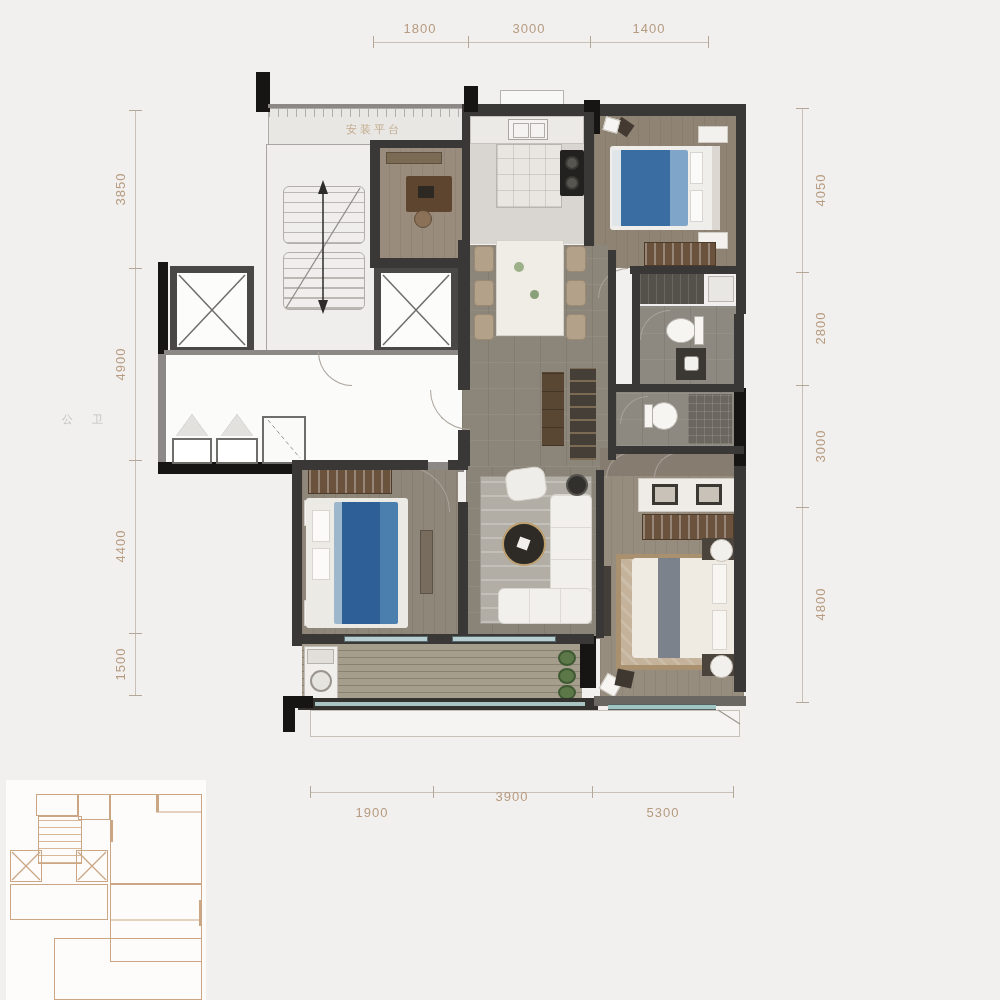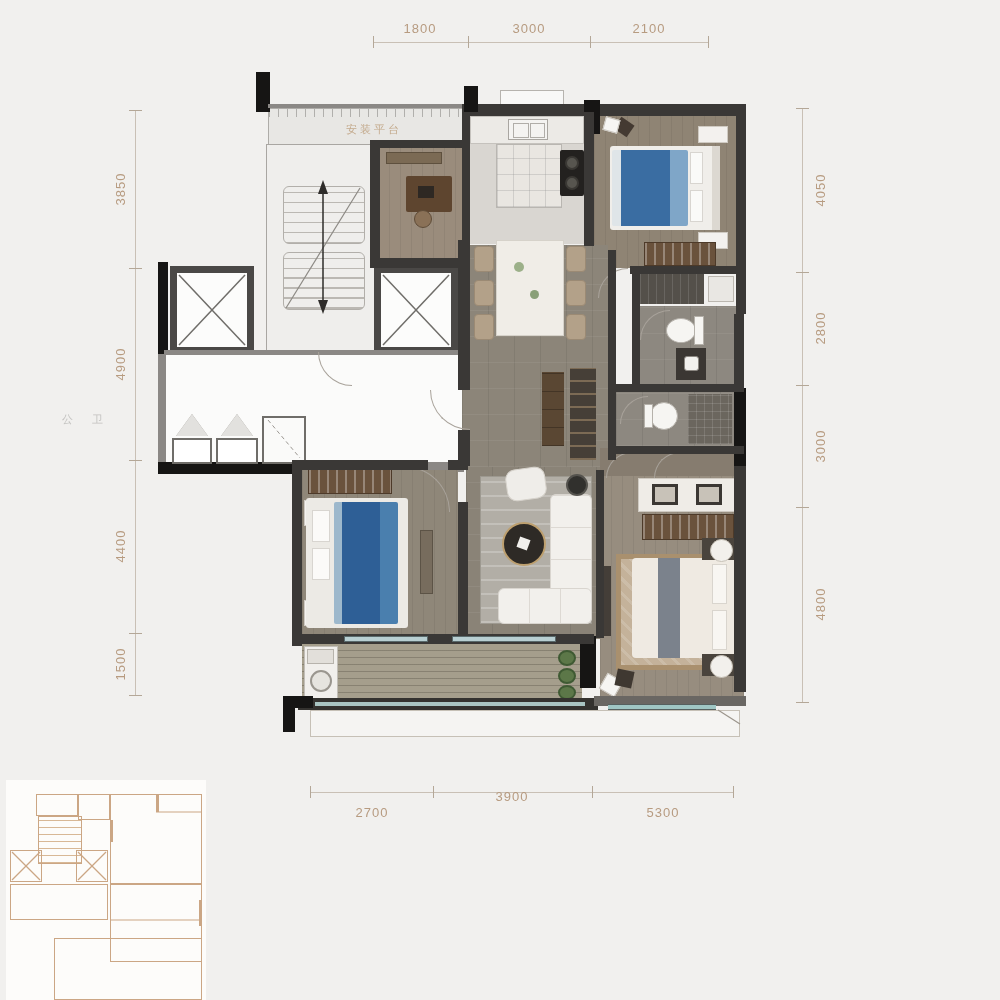--- a/index.html
+++ b/index.html
@@ -43,28 +43,28 @@
 
 <div>
 
   <div class="a dl" style="left:373px;top:42px;width:335px;height:1px;"></div>
   <div class="a tick" style="left:373px;top:36px;width:1px;height:12px;"></div>
   <div class="a tick" style="left:468px;top:36px;width:1px;height:12px;"></div>
   <div class="a tick" style="left:590px;top:36px;width:1px;height:12px;"></div>
   <div class="a tick" style="left:708px;top:36px;width:1px;height:12px;"></div>
   <span class="dim" style="left:420px;top:28px;">1800</span>
   <span class="dim" style="left:529px;top:28px;">3000</span>
-  <span class="dim" style="left:649px;top:28px;">2100</span>
+  <span class="dim" style="left:649px;top:28px;">1400</span>
 
   <div class="a dl" style="left:310px;top:792px;width:423px;height:1px;"></div>
   <div class="a tick" style="left:310px;top:786px;width:1px;height:12px;"></div>
   <div class="a tick" style="left:433px;top:786px;width:1px;height:12px;"></div>
   <div class="a tick" style="left:592px;top:786px;width:1px;height:12px;"></div>
   <div class="a tick" style="left:733px;top:786px;width:1px;height:12px;"></div>
-  <span class="dim" style="left:372px;top:812px;">2700</span>
+  <span class="dim" style="left:372px;top:812px;">1900</span>
   <span class="dim" style="left:512px;top:796px;">3900</span>
   <span class="dim" style="left:663px;top:812px;">5300</span>
 
   <div class="a dl" style="left:135px;top:110px;width:1px;height:585px;"></div>
   <div class="a tick" style="left:129px;top:110px;width:13px;height:1px;"></div>
   <div class="a tick" style="left:129px;top:268px;width:13px;height:1px;"></div>
   <div class="a tick" style="left:129px;top:460px;width:13px;height:1px;"></div>
   <div class="a tick" style="left:129px;top:633px;width:13px;height:1px;"></div>
   <div class="a tick" style="left:129px;top:695px;width:13px;height:1px;"></div>
   <span class="dim rot" style="left:120px;top:189px;">3850</span>

